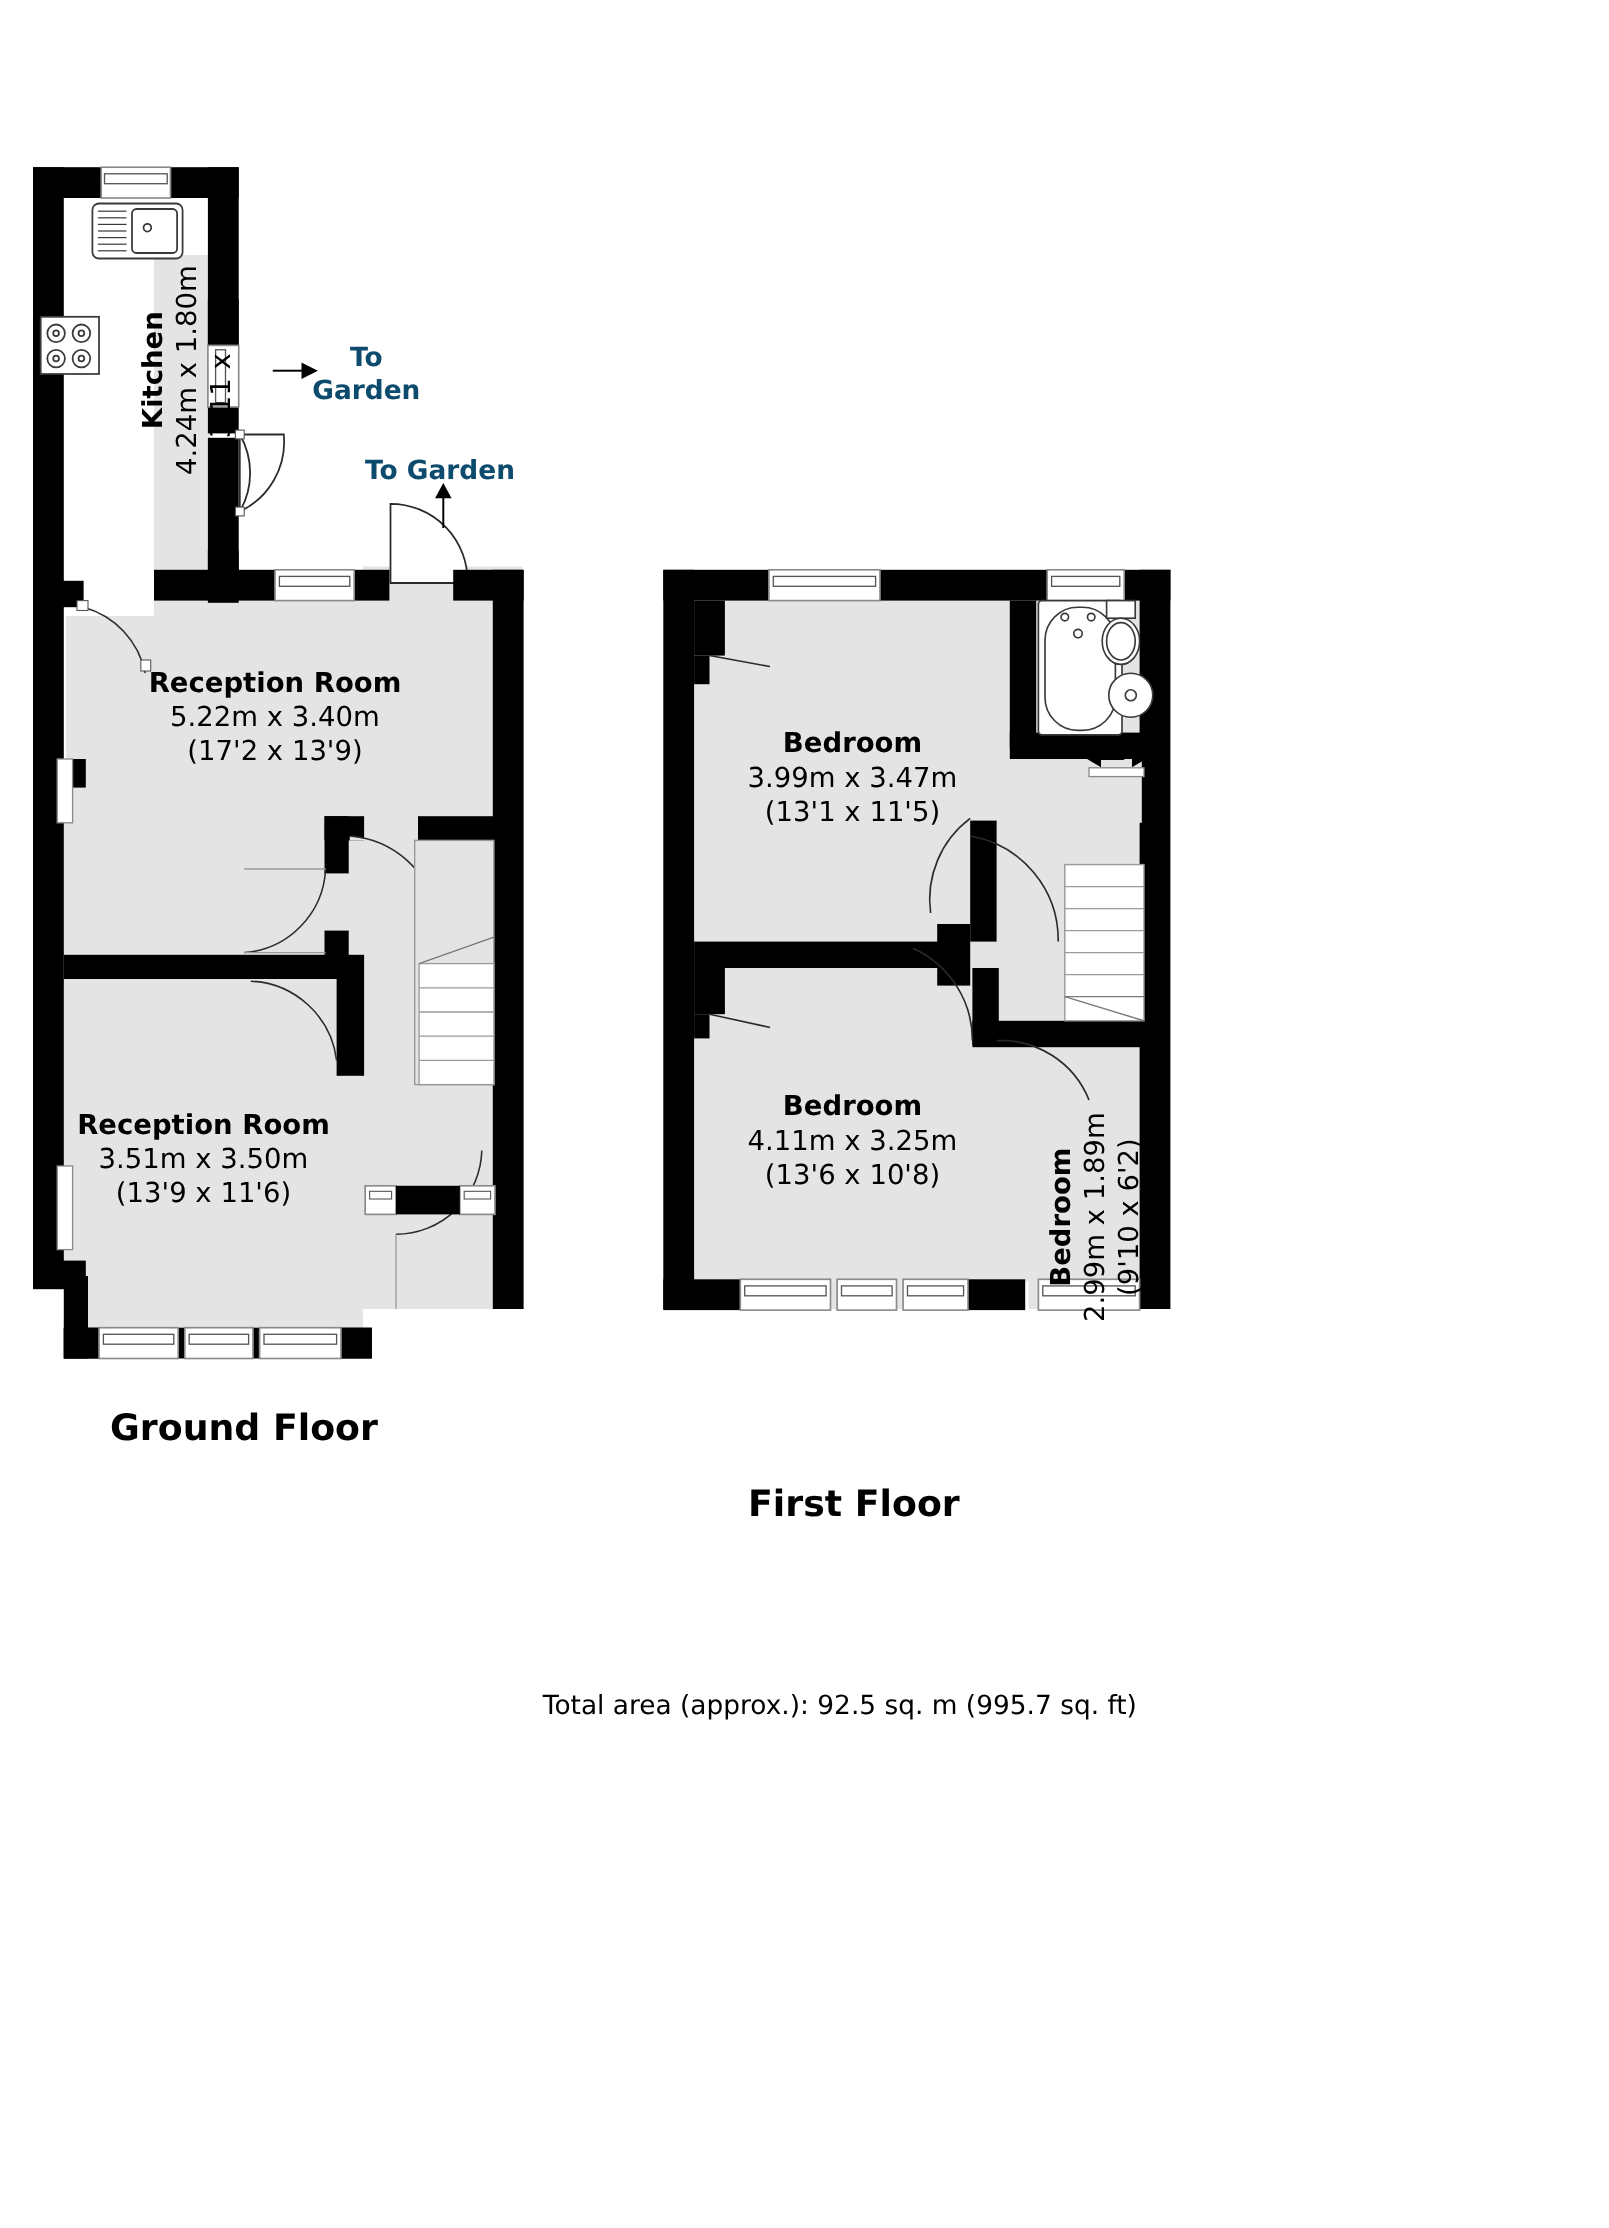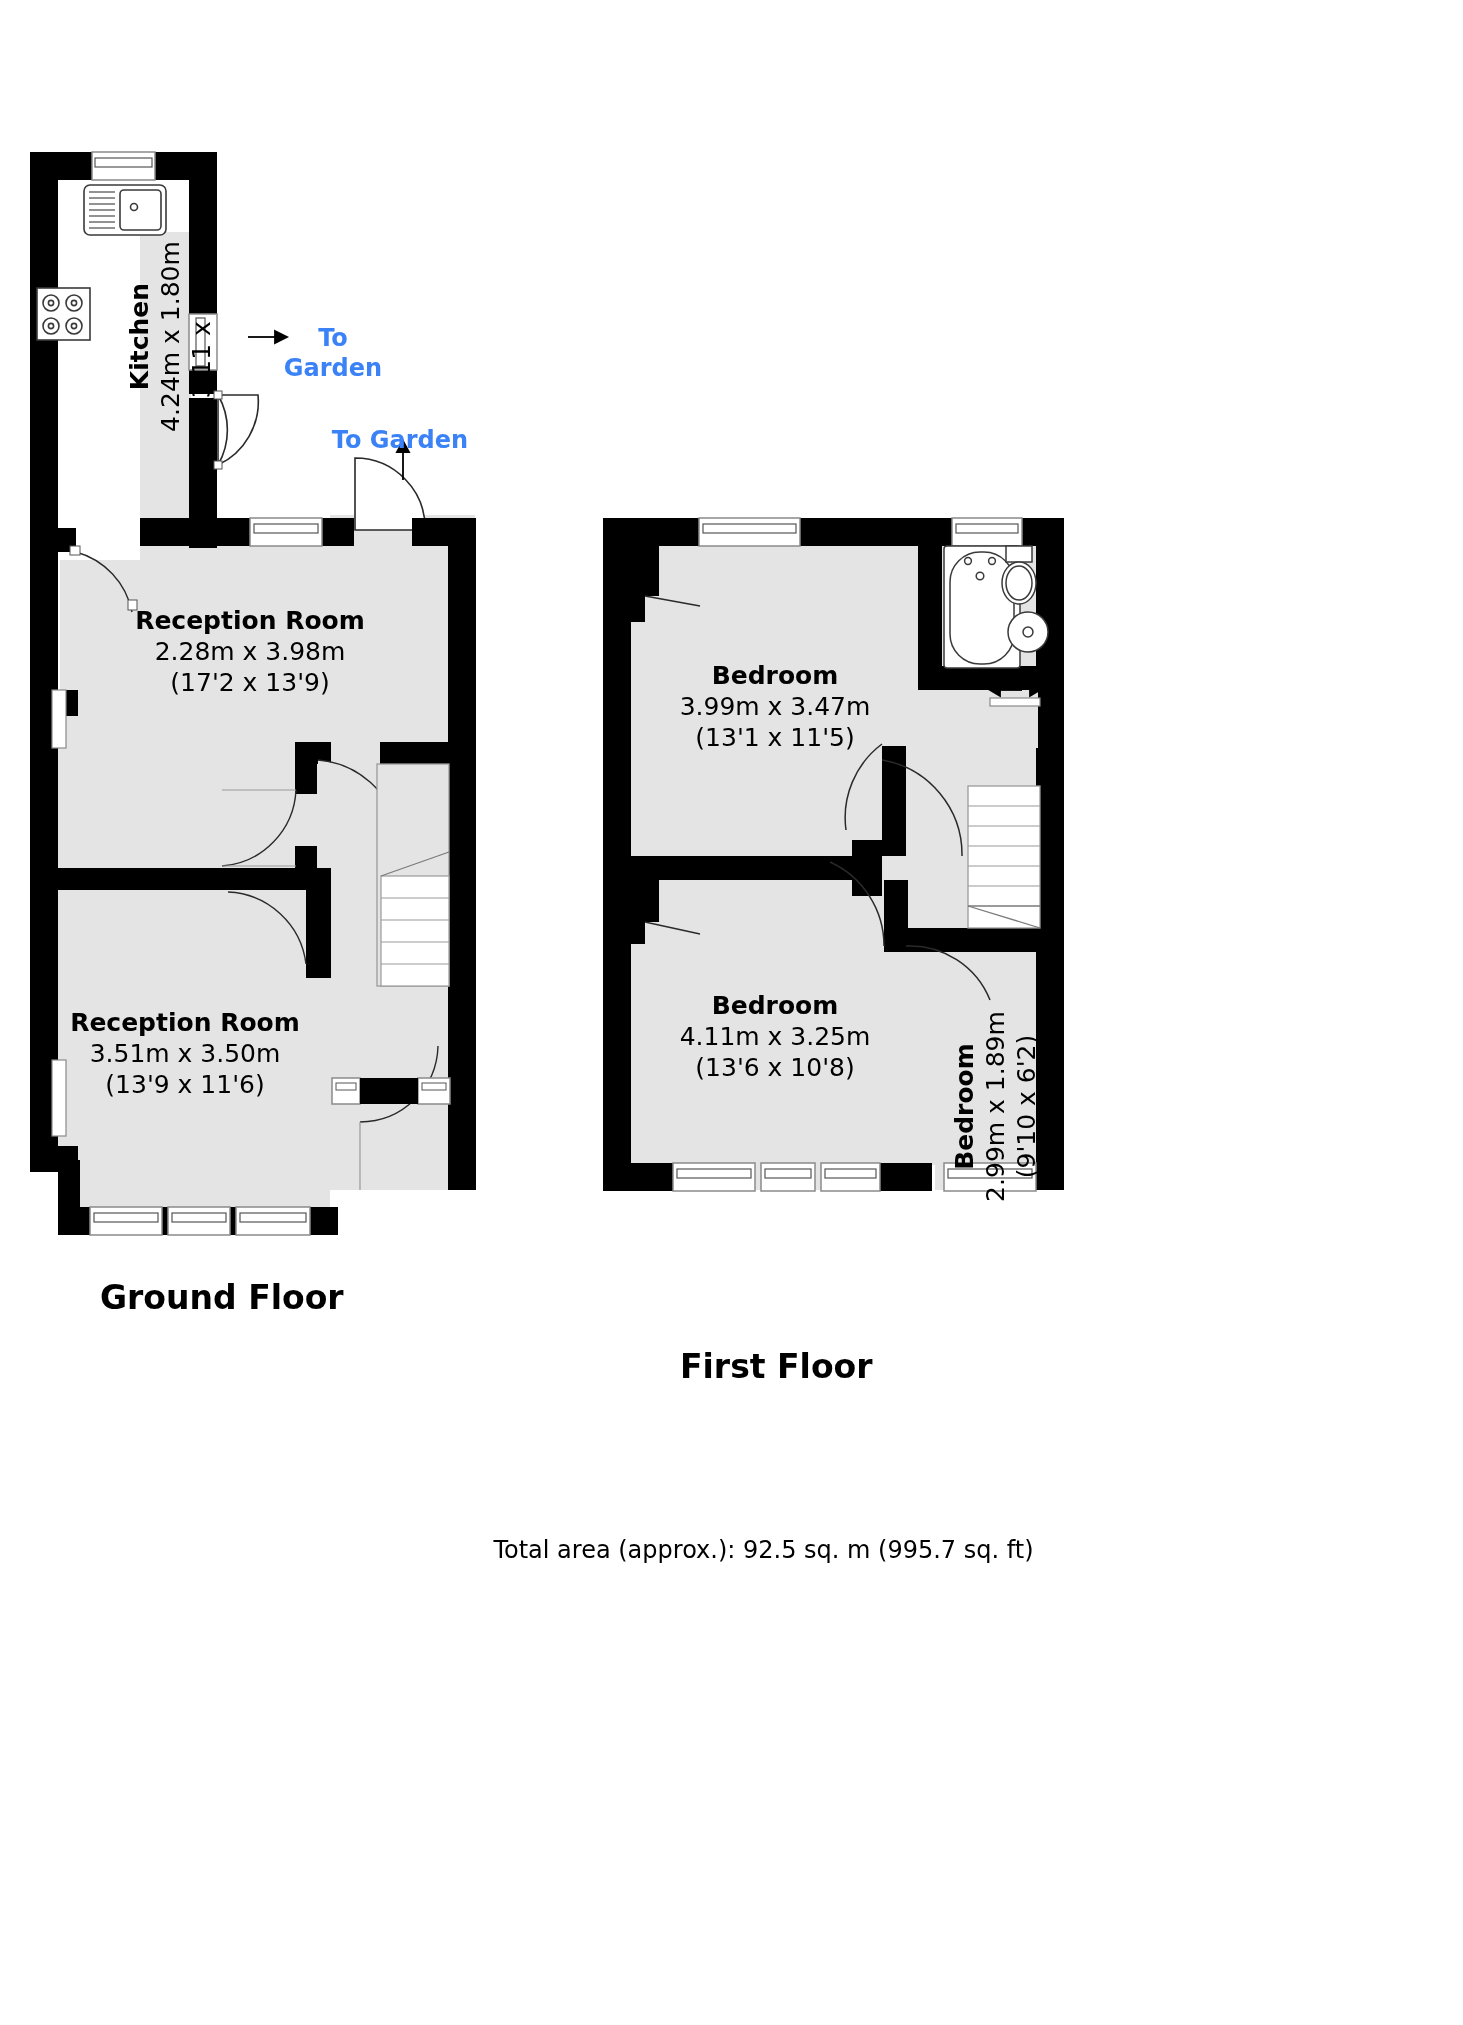--- a/index.html
+++ b/index.html
@@ -3,21 +3,21 @@
 <meta charset="utf-8">
 <style>
   html,body{margin:0;padding:0;background:#ffffff;}
   body{width:1463px;height:2025px;position:relative;font-family:"DejaVu Sans",sans-serif;overflow:hidden;}
   .plan{position:absolute;left:0;top:0;width:1463px;height:2025px;}
   .label{position:absolute;text-align:center;color:#000;white-space:nowrap;}
   .rm-name{font-weight:bold;font-size:25px;line-height:31px;}
   .rm-dim{font-weight:normal;font-size:25px;line-height:31px;}
   .floor-title{position:absolute;font-weight:bold;font-size:33px;color:#000;text-align:left;white-space:nowrap;}
   .total-area{position:absolute;font-size:24px;color:#000;text-align:center;width:1463px;white-space:nowrap;}
-  .to-garden{position:absolute;font-weight:bold;font-size:24px;line-height:30px;color:#3b82f6;text-align:center;white-space:nowrap;margin-top:13px;}
+  .to-garden{position:absolute;font-weight:bold;font-size:24px;line-height:30px;color:#0c4a6e;text-align:center;white-space:nowrap;}
 </style>
 </head>
 <body>
 
 <svg class="plan" viewBox="0 0 1463 2025" width="1463" height="2025" xmlns="http://www.w3.org/2000/svg">
 
   <rect x="0" y="0" width="1463" height="2025" fill="#ffffff"></rect>
 
   <g>
 
@@ -338,21 +338,21 @@
   <div>To</div>
   <div>Garden</div>
 </div>
 
 <div class="to-garden" style="left:330px; top:412px; width:140px;">
   <div>To Garden</div>
 </div>
 
 <div class="label" style="left:100px; top:605px; width:300px;">
   <div class="rm-name">Reception Room</div>
-  <div class="rm-dim">2.28m x 3.98m</div>
+  <div class="rm-dim">5.22m x 3.40m</div>
   <div class="rm-dim">(17'2 x 13'9)</div>
 </div>
 
 <div class="label" style="left:35px; top:1007px; width:300px;">
   <div class="rm-name">Reception Room</div>
   <div class="rm-dim">3.51m x 3.50m</div>
   <div class="rm-dim">(13'9 x 11'6)</div>
 </div>
 
 <div class="label" style="left:620px; top:660px; width:310px;">

